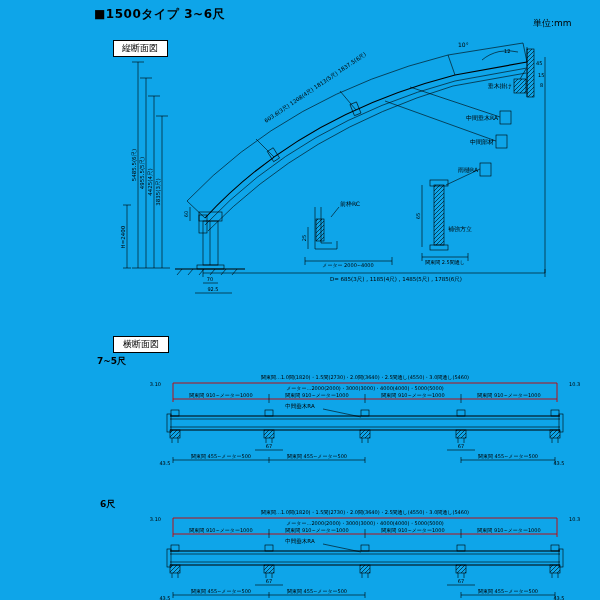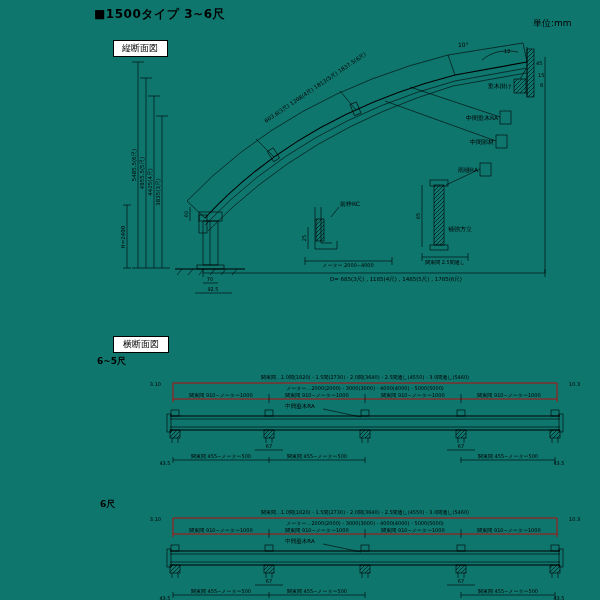--- a/index.html
+++ b/index.html
@@ -1,16 +1,16 @@
 <!DOCTYPE html>
 <html><head>
 <meta charset="utf-8">
 <style>
   html,body{margin:0;padding:0;background:#fff;}
-  #screen{position:relative;width:600px;height:600px;background:#0f766e;overflow:hidden;
+  #screen{position:relative;width:600px;height:600px;background:#0ea5e9;overflow:hidden;
           font-family:"DejaVu Sans",sans-serif;color:#000;}
   .abs{position:absolute;}
   .hdr-title{font-size:12px;font-weight:bold;letter-spacing:0.5px;}
   .hdr-unit{font-size:9px;}
   .sec-label{font-size:9px;border:1px solid #000;padding:1px 9px;background:#fff;}
   .sub-title{font-size:9px;font-weight:bold;}
   svg{position:absolute;overflow:visible;}
   svg line,svg path,svg rect,svg circle{stroke:#000;stroke-width:0.6;fill:none;}
   svg .red{stroke:#cc0000;stroke-width:0.9;}
   svg .thick{stroke-width:1.1;}
@@ -24,21 +24,21 @@
 </head>
 <body>
 
 <div id="screen">
 
   <div class="abs hdr-title" style="left:94px;top:6px;">■1500タイプ 3~6尺</div>
   <div class="abs hdr-unit" style="left:533px;top:17px;">単位:mm</div>
 
   <div class="abs sec-label" style="left:113px;top:40px;padding-left:8px;">縦断面図</div>
   <div class="abs sec-label" style="left:113px;top:336px;">横断面図</div>
-  <div class="abs sub-title" style="left:97px;top:355px;">6~5尺</div>
+  <div class="abs sub-title" style="left:97px;top:355px;">7~5尺</div>
   <div class="abs sub-title" style="left:100px;top:498px;text-align:center;">6尺</div>
 
   <svg style="left:90px;top:35px;" width="500" height="290" viewBox="0 0 500 290">
     <defs>
       <pattern id="h1" width="4" height="4" patternUnits="userSpaceOnUse">
         <path d="M0,4 L4,0" stroke="#000" stroke-width="0.4"></path>
       </pattern>
     </defs>
 
     <g>

